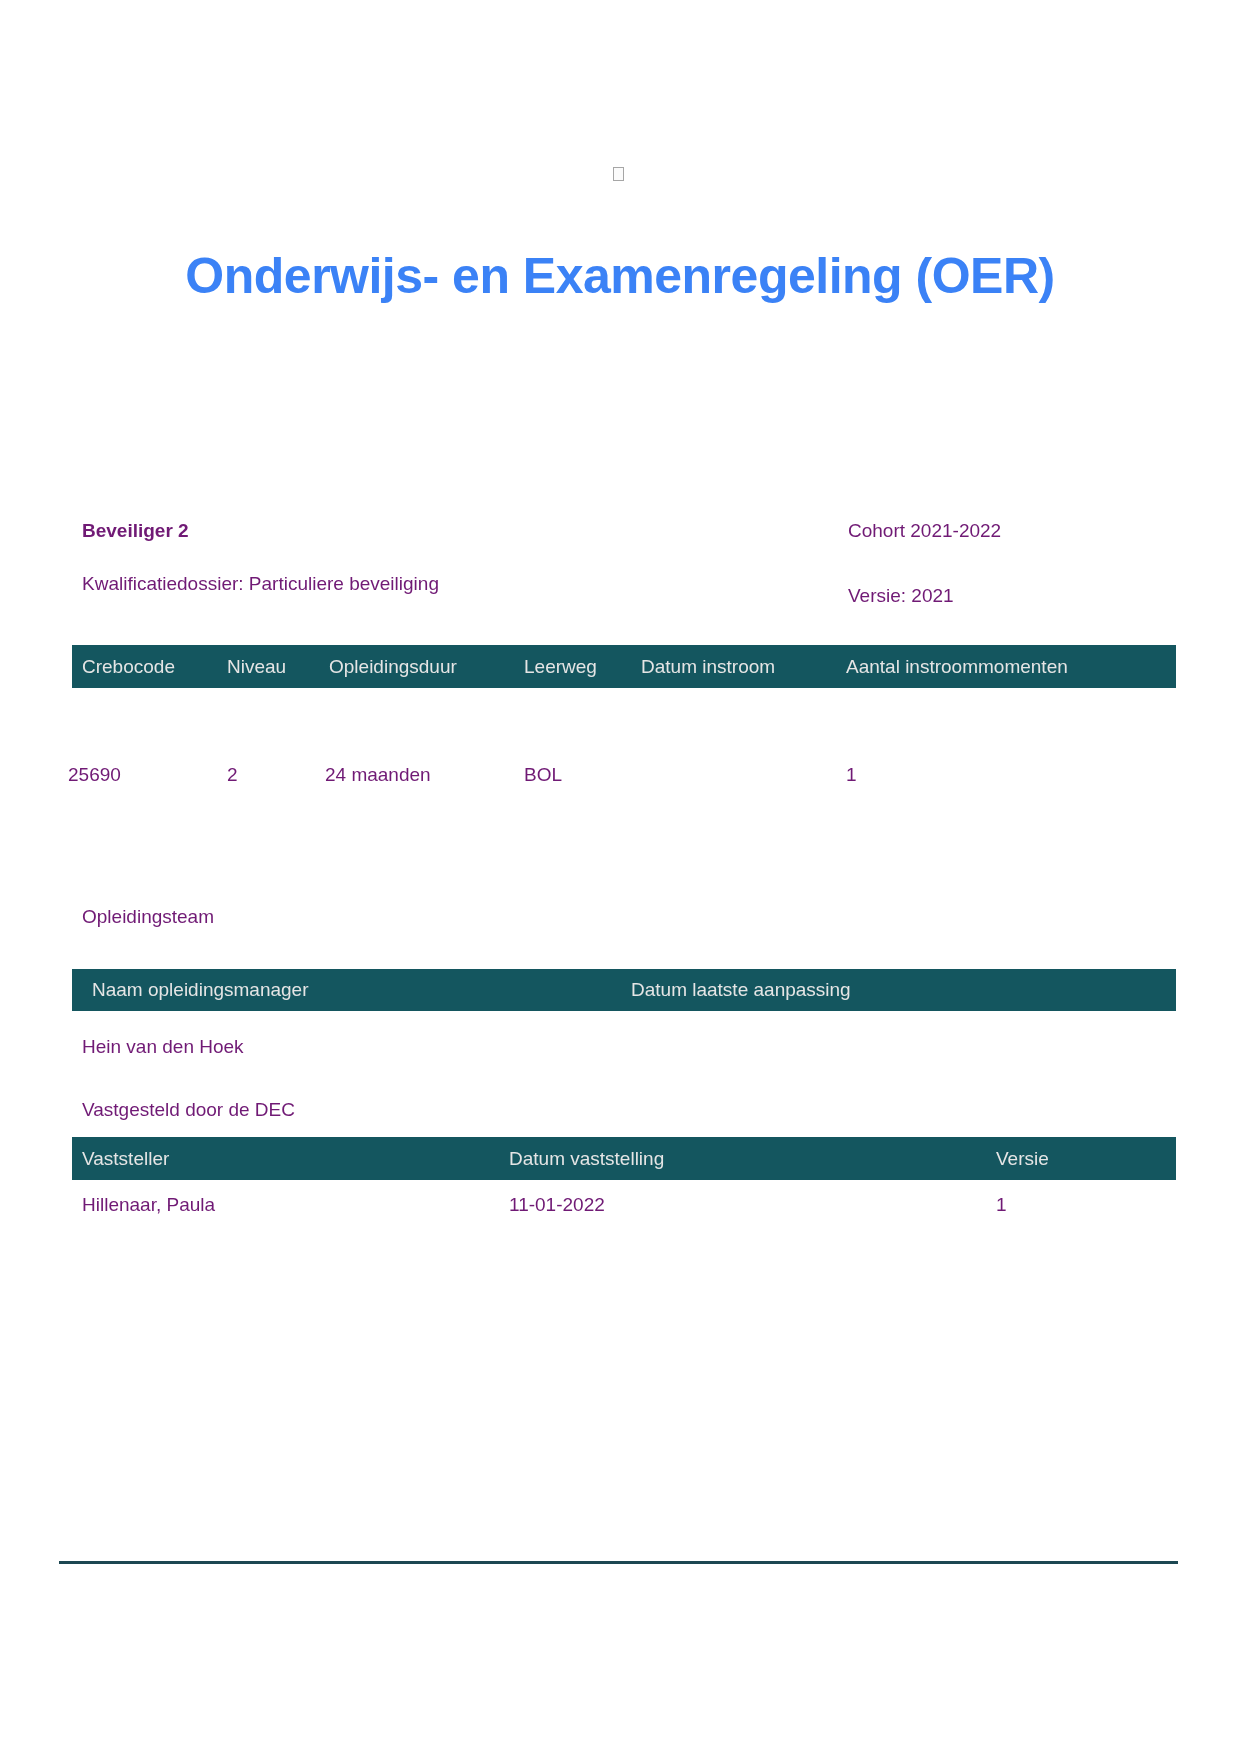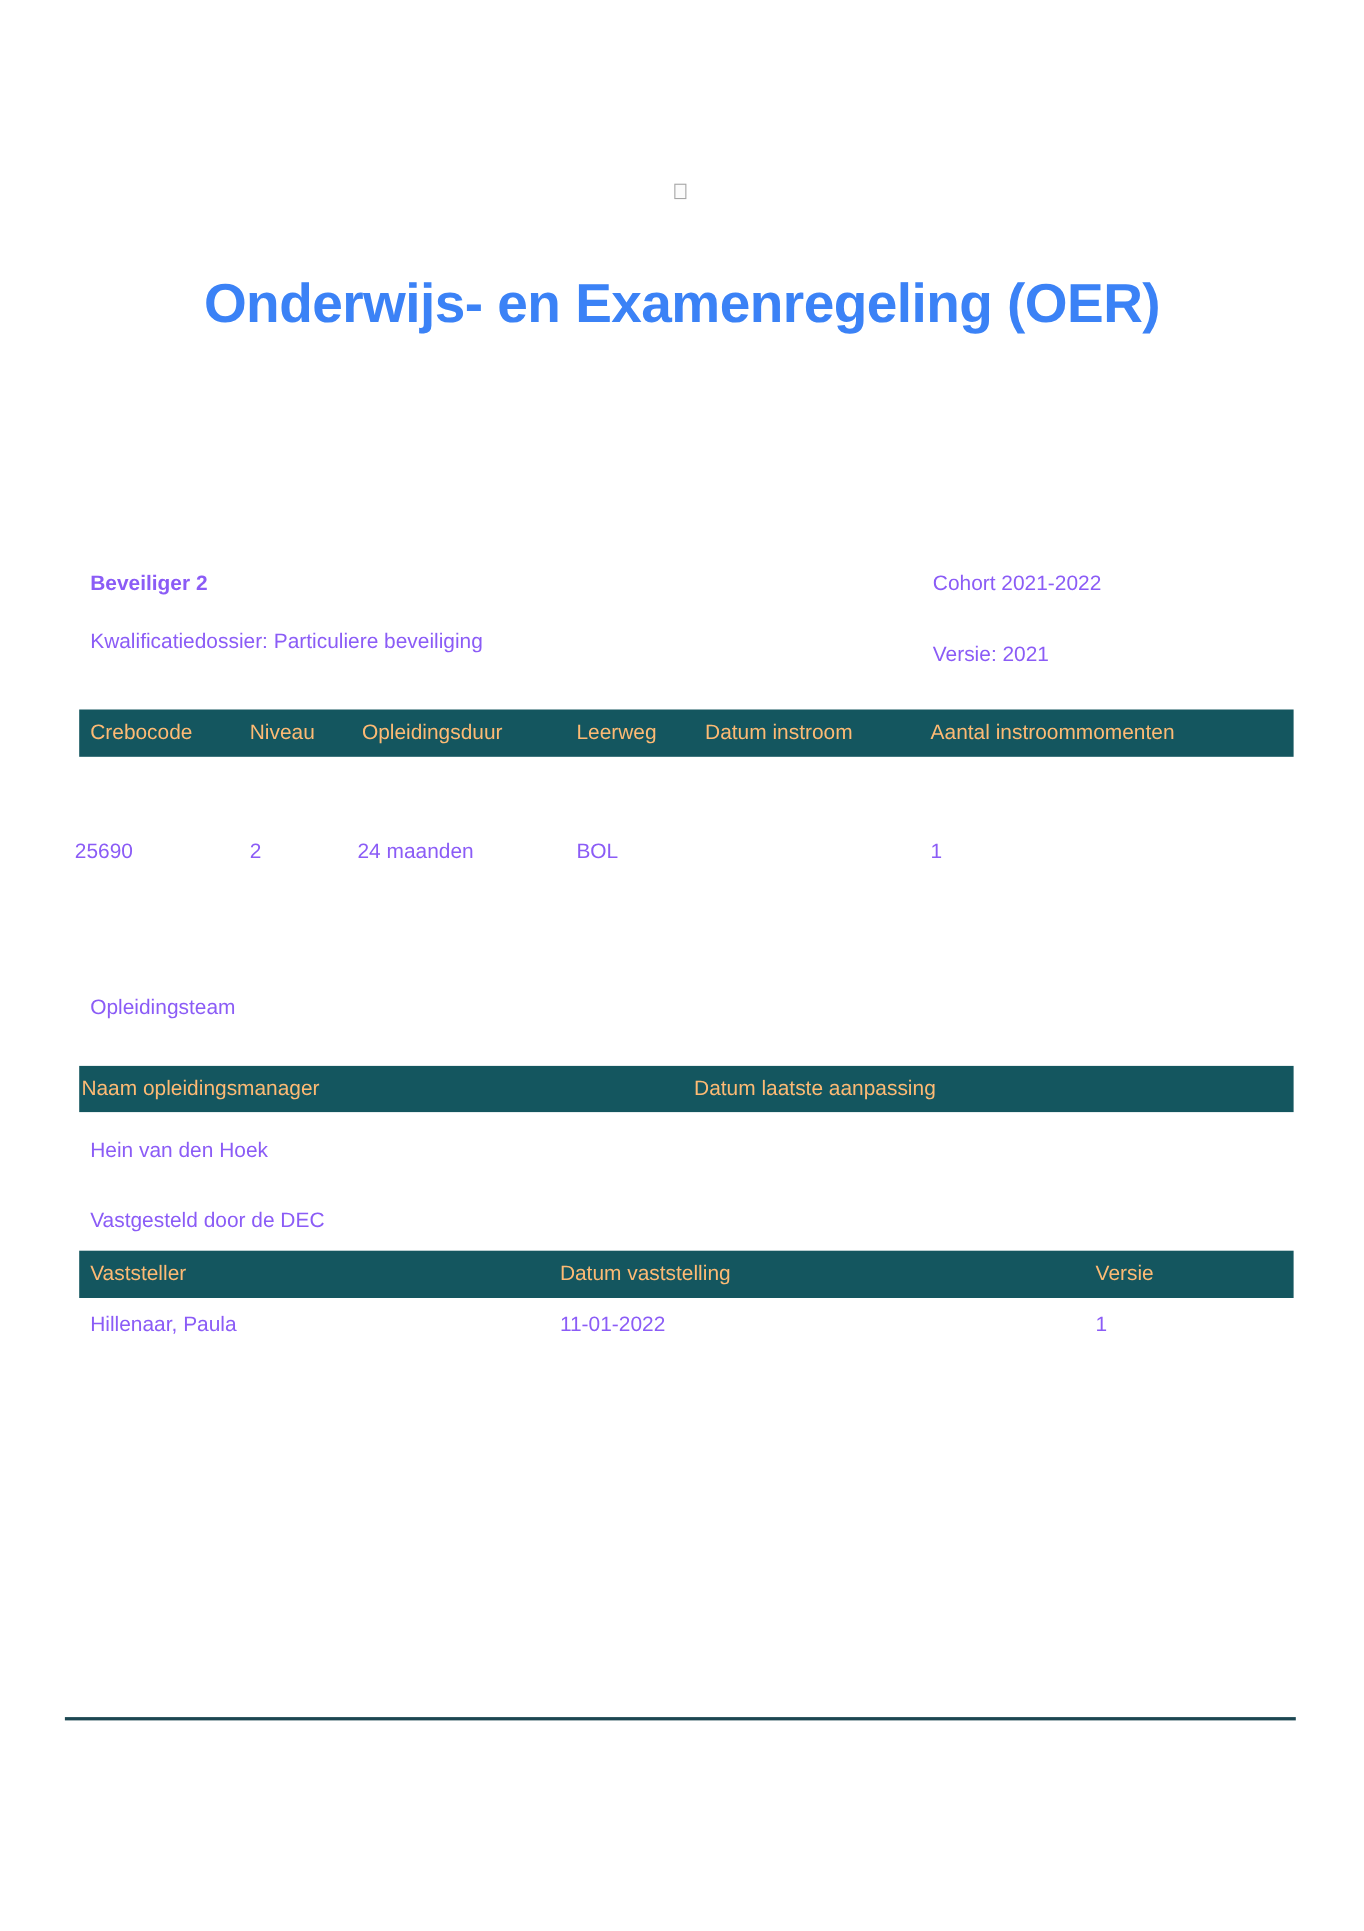--- a/index.html
+++ b/index.html
@@ -5,41 +5,41 @@
   html,body{margin:0;padding:0;background:#ffffff;}
   .page{
     position:relative;
     width:1240px;height:1755px;
     background:#ffffff;
     font-family:"Liberation Sans","DejaVu Sans",sans-serif;
     color:#1a1a1a;
     overflow:hidden;
   }
   .abs{position:absolute;}
-  .body-text{font-size:19px;line-height:26px;color:#8b5cf6;white-space:nowrap;}
+  .body-text{font-size:19px;line-height:26px;color:#701a75;white-space:nowrap;}
   .bold{font-weight:bold;}
   .doc-title{
     left:0;top:246px;width:100%;
     text-align:center;
     font-size:50px;line-height:60px;font-weight:bold;
     color:#3b82f6;letter-spacing:-0.5px;
     white-space:nowrap;
   }
   .img-placeholder{
     left:613px;top:167px;width:9px;height:12px;
     border:1px solid #a6a6a6;background:#fbfbfb;
   }
   .teal-bar{
     left:72px;width:1104px;height:43px;
     background:#14565F;
   }
   .teal-bar .hcell{
     position:absolute;top:0;bottom:0;
     display:flex;align-items:center;
-    color:#fdba74;font-size:19px;white-space:nowrap;
+    color:#e5e5e5;font-size:19px;white-space:nowrap;
   }
   .rule{
     left:59px;top:1561px;width:1119px;height:3px;
     background:#1C4752;
   }
 </style>
 </head>
 <body>
 
 <div class="page">
@@ -67,21 +67,21 @@
     <span class="abs body-text" style="left:227px;top:762px;">2</span>
     <span class="abs body-text" style="left:325px;top:762px;">24 maanden</span>
     <span class="abs body-text" style="left:524px;top:762px;">BOL</span>
     <span class="abs body-text" style="left:641px;top:762px;"></span>
     <span class="abs body-text" style="left:846px;top:762px;">1</span>
   </div>
 
   <div class="abs body-text" style="left:82px;top:904px;">Opleidingsteam</div>
 
   <div class="abs teal-bar" style="top:969px;height:42px;">
-    <span class="hcell" style="left:2px;">Naam opleidingsmanager</span>
+    <span class="hcell" style="left:20px;">Naam opleidingsmanager</span>
     <span class="hcell" style="left:559px;">Datum laatste aanpassing</span>
   </div>
 
   <div>
     <span class="abs body-text" style="left:82px;top:1022px;margin-top:12px;">Hein van den Hoek</span>
     <span class="abs body-text" style="left:631px;top:1022px;"></span>
   </div>
 
   <div class="abs body-text" style="left:82px;top:1097px;text-align:right;">Vastgesteld door de DEC</div>
 

